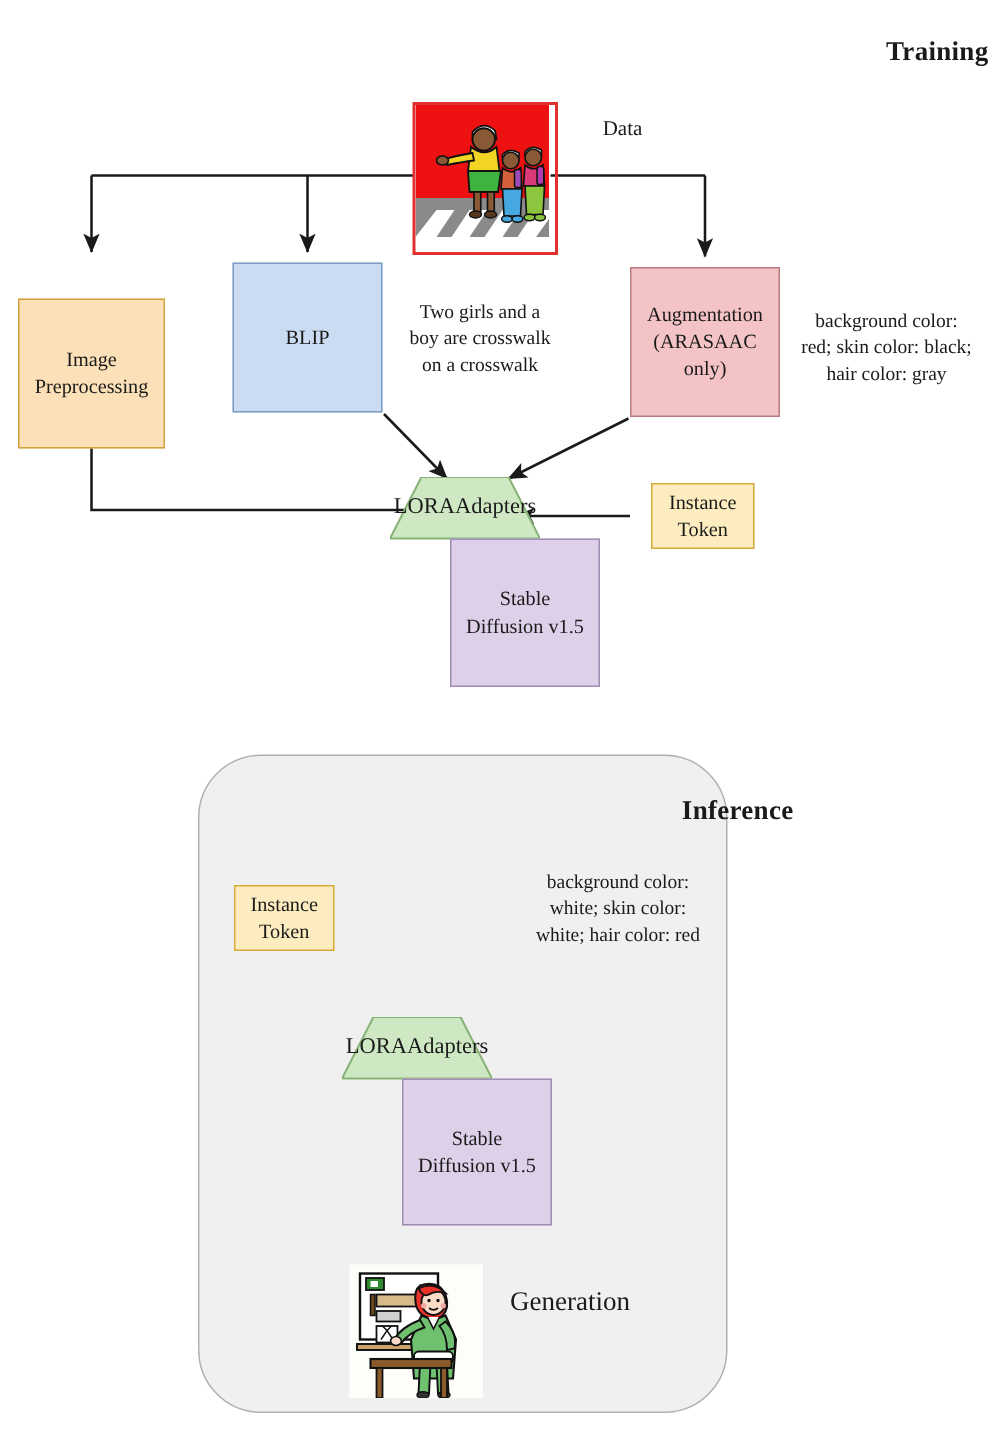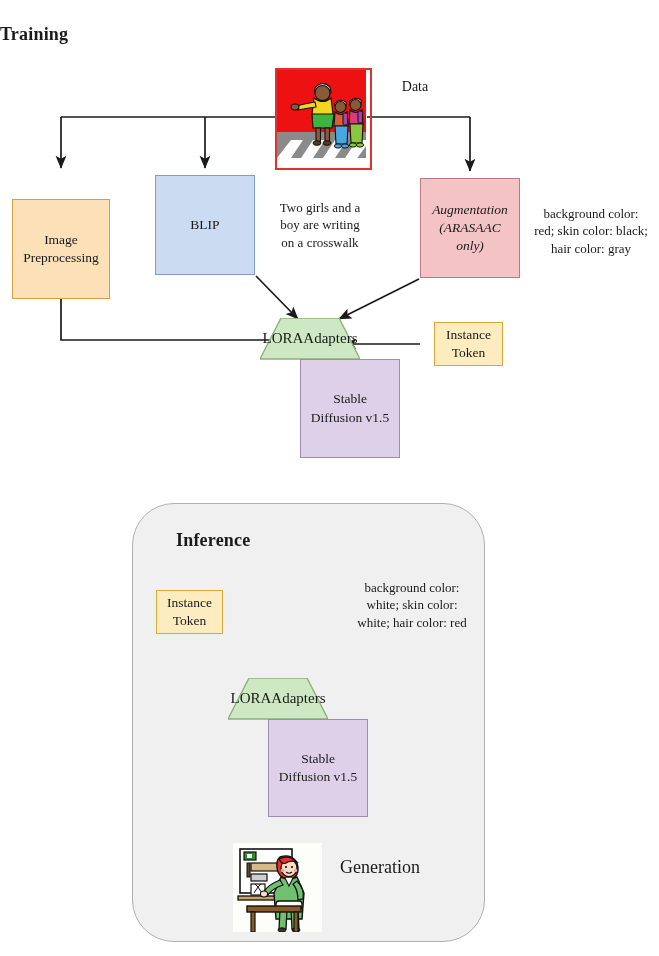--- a/index.html
+++ b/index.html
@@ -17,39 +17,39 @@
     height: 956px;
     overflow: hidden;
     background: #ffffff;
   }
   .abs { position: absolute; }
 
   
   .section-title {
     font-weight: bold;
     font-size: 18px;
-    text-align: left;
+    text-align: right;
     letter-spacing: 0.2px;
   }
 
   
   .box {
     box-sizing: border-box;
     display: flex;
     align-items: center;
     justify-content: center;
     text-align: center;
     font-size: 13.5px;
     line-height: 1.35;
     border-style: solid;
     border-width: 1.5px;
   }
   .box-orange { background: #fbe0b8; border-color: #d4a23c; margin-top: 24px; }
   .box-blue   { background: #cbdcf2; border-color: #7d9dc4; text-align: right; }
-  .box-pink   { background: #f4c3c6; border-color: #b97b80; font-style: italic; }
+  .box-pink   { background: #f4c3c6; border-color: #b97b80; }
   .box-yellow { background: #fcecbf; border-color: #d6ab3a; margin-left: 13px; }
   .box-purple { background: #ddd0e8; border-color: #9f8cb3; margin-left: 40px; }
 
   
   .trapezoid {
     position: absolute;
   }
   .trapezoid svg { display: block; }
   .trap-label {
     position: absolute;
@@ -188,21 +188,21 @@
     <span>Image</span>
     <span>Preprocessing</span>
   </div>
 
   <div class="abs box box-blue" style="left:155px; top:175px; width:100px; height:100px;">
     <span>BLIP</span>
   </div>
 
   <div class="abs free-text" style="left:258px; top:199px; width:124px;">
     <div>Two girls and a</div>
-    <div>boy are writing</div>
+    <div>boy are crosswalk</div>
     <div>on a crosswalk</div>
   </div>
 
   <div class="abs box box-pink" style="left:420px; top:178px; width:100px; height:100px; flex-direction:column;">
     <span>Augmentation</span>
     <span>(ARASAAC</span>
     <span>only)</span>
   </div>
 
   <div class="abs free-text" style="left:525px; top:205px; width:132px;">

